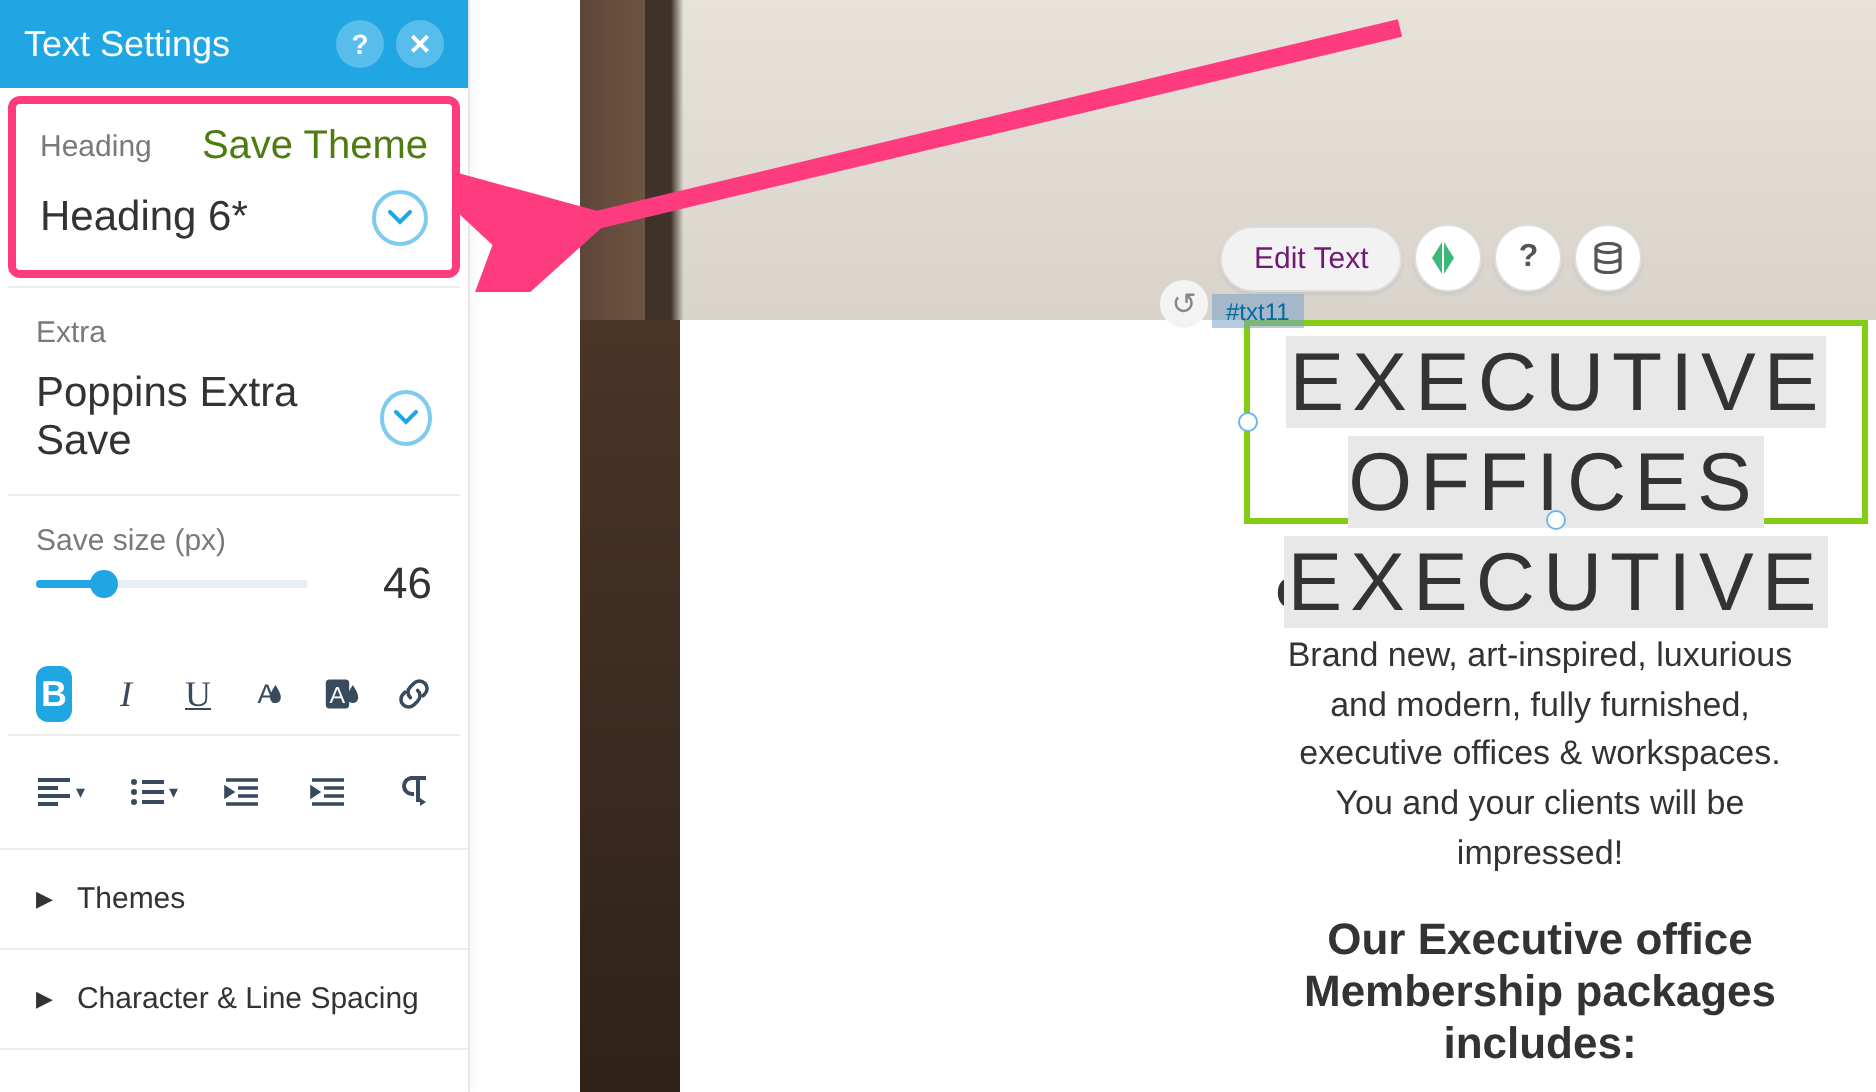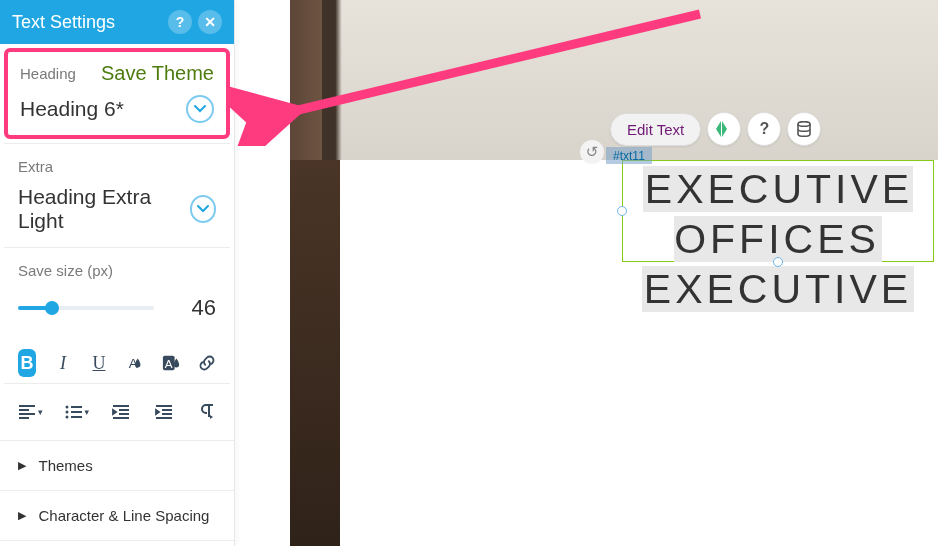--- a/index.html
+++ b/index.html
@@ -67,21 +67,21 @@
     border-radius: 50%;
     border: 2px solid #7ecbf0;
     display:flex; align-items:center; justify-content:center;
     cursor:pointer;
     color:#20a7e3;
   }
   .chevron-circle svg { width:12px; height:8px; }
 
   .divider { height:1px; background:#ececec; margin:0 4px;}
 
-  .slider-row { display:flex; align-items:center; gap:26px; margin-top:16px;}
+  .slider-row { display:flex; align-items:center; gap:26px; margin-top:0;}
   .slider-track {
     flex:1; position:relative; height:4px;
     background:#e8eef3; border-radius:3px;
   }
   .slider-fill {
     position:absolute; left:0; top:0; bottom:0;
     width:25%;
     background:#20a7e3; border-radius:3px;
   }
   .slider-thumb {
@@ -187,21 +187,21 @@
   .sel-tag {
     position:absolute; left:316px; top:147px;
     background:rgba(120,160,200,0.55);
     color:#0369a1; font-size:12px; padding:2px 7px 1px 7px;
     z-index:6;
   }
 
   .selection {
     position:absolute; left:332px; top:160px;
     right:4px; height:102px;
-    border:1px solid #84cc16;
+    border:3px solid #84cc16;
     background:#fff;
     z-index:4;
   }
   .sel-handle {
     position:absolute; width:10px; height:10px;
     background:#fff; border:1px solid #6fb5e8; border-radius:50%;
   }
   .sel-handle.w { left:-6px; top:50%; transform:translateY(-50%); }
   .sel-handle.s { left:50%; bottom:-6px; transform:translateX(-50%); }
   .heading {
@@ -258,21 +258,21 @@
     </div>
   </div>
 
   <div class="divider"></div>
 
   <div class="section">
     <div class="section-label-row">
       <span>Extra</span>
     </div>
     <div class="select-row">
-      <span class="select-value">Heading Extra Light</span>
+      <span class="select-value">Poppins Extra Save</span>
       <span class="chevron-circle">
         <svg viewBox="0 0 12 8">
             <path d="M1 1l5 5 5-5" stroke="#20a7e3" stroke-width="2" fill="none" stroke-linecap="round"></path>
           </svg>
       </span>
     </div>
   </div>
 
   <div class="divider"></div>
 
@@ -389,20 +389,26 @@
 
   <div class="selection">
     <div class="sel-handle w"></div>
     <div class="sel-handle s"></div>
     <div class="heading">
       <span class="hl">EXECUTIVE OFFICES</span><br>
       <span class="hl">EXECUTIVE</span>
     </div>
   </div>
 
+  <div class="content">
+    <h3>Our Executive suites are:</h3>
+    <p>Brand new, art-inspired, luxurious and modern, fully furnished, executive offices &amp; workspaces. You and your clients will be impressed!</p>
+    <h3 style="margin-top:18px;">Our Executive office Membership packages includes:</h3>
+
+  </div>
 </div>
 
 <svg class="arrow-svg" viewBox="0 0 480 140">
   <defs>
     <marker id="ah" markerWidth="14" markerHeight="14" refX="3" refY="7" orient="auto">
       <path d="M12 1L1 7l11 6L8 7z" fill="#ff3b7f"></path>
     </marker>
   </defs>
   <line x1="470" y1="8" x2="60" y2="106" stroke="#ff3b7f" stroke-width="9" marker-end="url(#ah)"></line>
 </svg>

